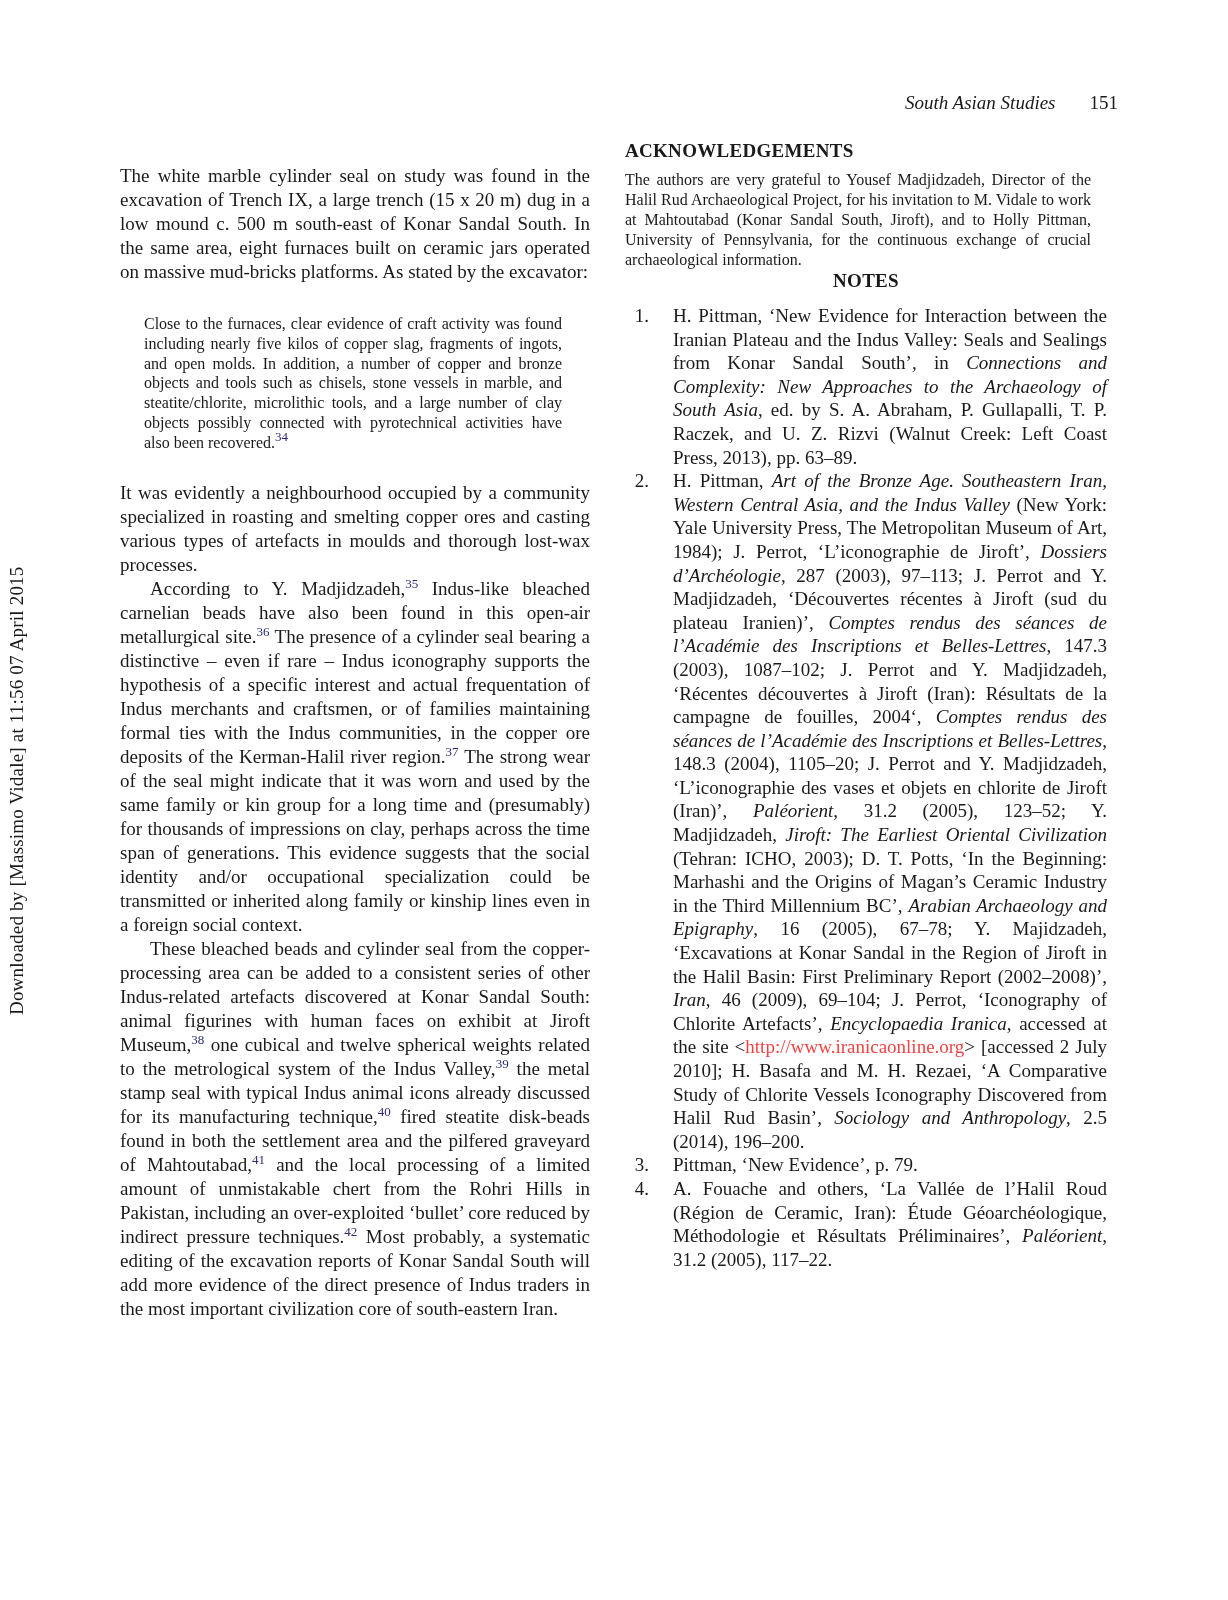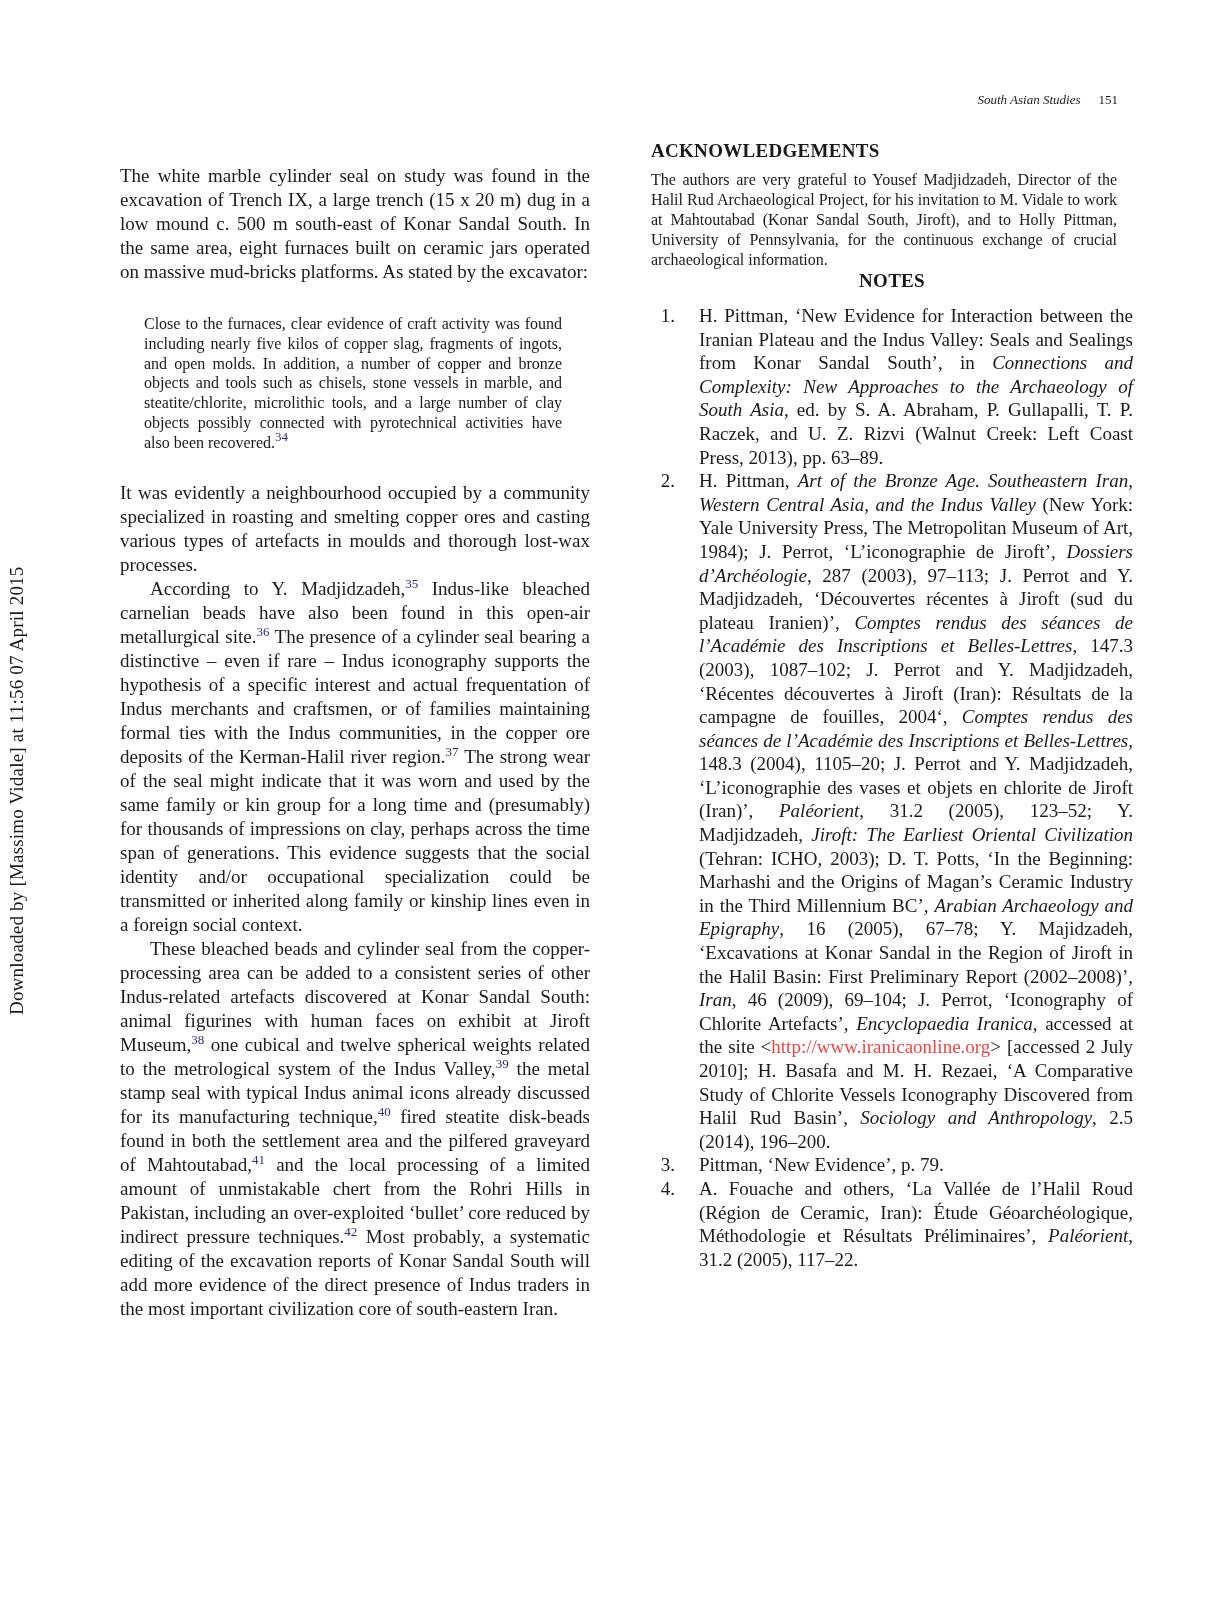--- a/index.html
+++ b/index.html
@@ -2,31 +2,31 @@
 <html><head>
 <meta charset="utf-8">
 <style>
   html, body { margin: 0; padding: 0; background: #ffffff; }
   body {
     width: 1228px; height: 1600px; position: relative; overflow: hidden;
     font-family: "Liberation Serif", "DejaVu Serif", serif; color: #1a1a1a;
   }
   .running-head {
     position: absolute; top: 92px; right: 110px;
-    font-size: 13px; display: flex; gap: 18px; align-items: baseline;
+    font-size: 19px; display: flex; gap: 34px; align-items: baseline;
   }
   .running-head .journal { font-style: italic; }
   .side-note {
     position: absolute; left: 6px; top: 1015px;
     transform-origin: left top; transform: rotate(-90deg);
     font-size: 19px; white-space: nowrap; letter-spacing: 0.2px;
   }
   .col { position: absolute; top: 140px; }
   .col-left { left: 120px; width: 470px; }
-  .col-right { left: 663px; width: 470px; }
+  .col-right { left: 637px; width: 470px; }
   h2.section { margin: 0; font-size: 19px; font-weight: bold; }
   h2.caps { letter-spacing: 0.3px; }
   p.body {
     margin: 0; font-size: 19px; line-height: 24px; text-align: justify;
     hyphens: auto;
   }
   p.body.indent { text-indent: 30px; }
   .block-quote {
     margin: 30px 0 28px 24px; width: 418px;
     font-size: 16px; line-height: 19.8px; text-align: justify;

